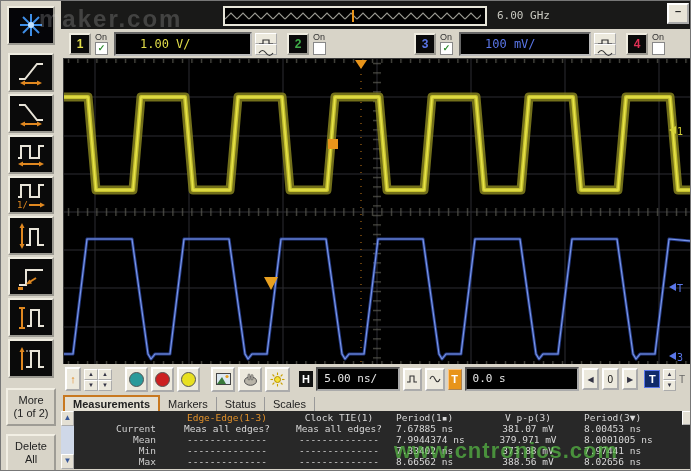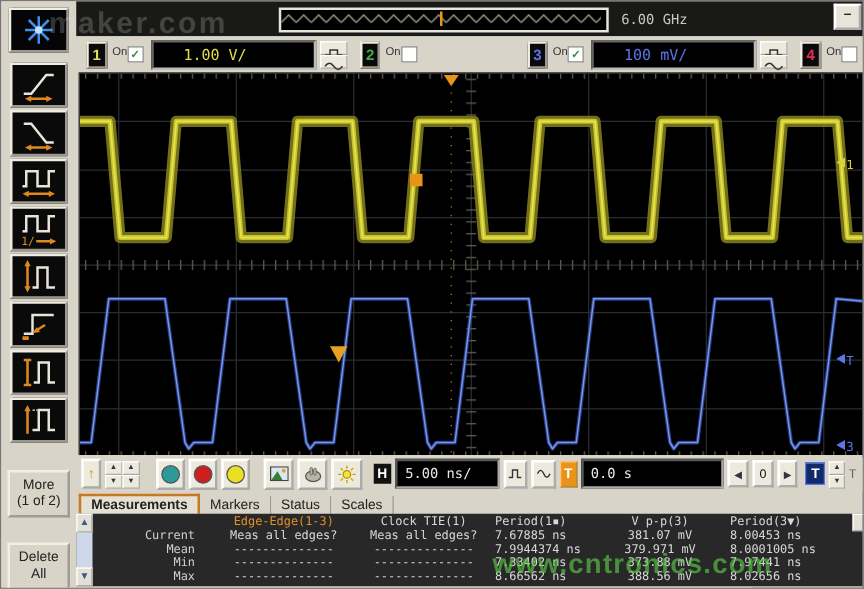--- a/index.html
+++ b/index.html
@@ -5,35 +5,35 @@
   html,body{margin:0;padding:0;background:#555;}
   .screen{position:relative;width:691px;height:471px;background:#d8d4c8;overflow:hidden;
           font-family:"Liberation Sans",sans-serif;border:1px solid #777;box-sizing:border-box;}
   
   .sidebar{position:absolute;left:0;top:0;width:60px;height:471px;background:#d8d4c8;
            display:flex;flex-direction:column;align-items:center;padding-top:5px;box-sizing:border-box;}
   .logo-btn{width:44px;height:40px;background:#050508;border:2px outset #efece0;margin-bottom:8px;
             display:flex;align-items:center;justify-content:center;}
   .m-btn{width:42px;height:40px;background:#0a0a0a;border:2px outset #efece0;margin-bottom:2px;
          display:flex;align-items:center;justify-content:center;}
-  .txt-btn{width:46px;background:#d8d4c8;border:2px outset #f2efe4;margin-top:20px;padding:4px 0;
+  .txt-btn{width:46px;background:#d8d4c8;border:2px outset #f2efe4;margin-top:8px;padding:4px 0;
            font-size:11px;text-align:center;color:#222;line-height:13px;}
   
   .topbar{position:absolute;left:60px;top:0;width:631px;height:28px;background:#191918;}
   .acq{position:absolute;left:14px;top:8px;color:#c8c8c0;font:11px "DejaVu Sans Mono",monospace;}
   .preview{position:absolute;left:162px;top:5px;width:260px;height:16px;background:#000;border:2px solid #e8e6da;}
   .bw{position:absolute;left:436px;top:8px;color:#c8c8c0;font:11px "DejaVu Sans Mono",monospace;}
   .minbtn{position:absolute;right:3px;top:2px;width:18px;height:17px;background:#e8e4d8;border:2px outset #fff;
           font:bold 11px "Liberation Sans",sans-serif;text-align:center;line-height:13px;color:#222;}
   
   .chbar{position:absolute;left:60px;top:28px;width:631px;height:29px;background:#d8d4c8;
          display:flex;align-items:center;padding-left:8px;box-sizing:border-box;}
   .chnum{width:18px;height:18px;border:2px outset #efece0;background:#0a0a0a;
          font:bold 12px "Liberation Sans",sans-serif;text-align:center;line-height:18px;}
-  .onwrap{display:flex;flex-direction:row;align-items:flex-start;margin:0 6px 0 4px;}
+  .onwrap{display:flex;flex-direction:column;align-items:flex-start;margin:0 6px 0 4px;}
   .onlbl{font-size:9px;color:#333;line-height:9px;}
   .cb{width:11px;height:11px;background:#fff;border:1px solid #888;font:bold 9px "Liberation Sans",sans-serif;
       line-height:11px;text-align:center;color:#2a8a2a;}
   .chdisp{height:20px;background:#000;border:2px inset #bbb;padding:0 24px;min-width:80px;
           font:12px "DejaVu Sans Mono",monospace;line-height:20px;}
   .mini2{display:flex;flex-direction:column;margin-left:3px;margin-right:10px;}
   .mini2 button{width:22px;height:11px;background:#ece9dd;border:1px outset #fff;padding:0;display:block;}
   .c-yellow{color:#e2de4a}.c-green{color:#3fae49}.c-blue{color:#5a76e8}.c-red{color:#e03055}
   
   .scope{position:absolute;left:62px;top:57px;width:627px;height:306px;background:#000;border:1px solid #3a3a3a;}

